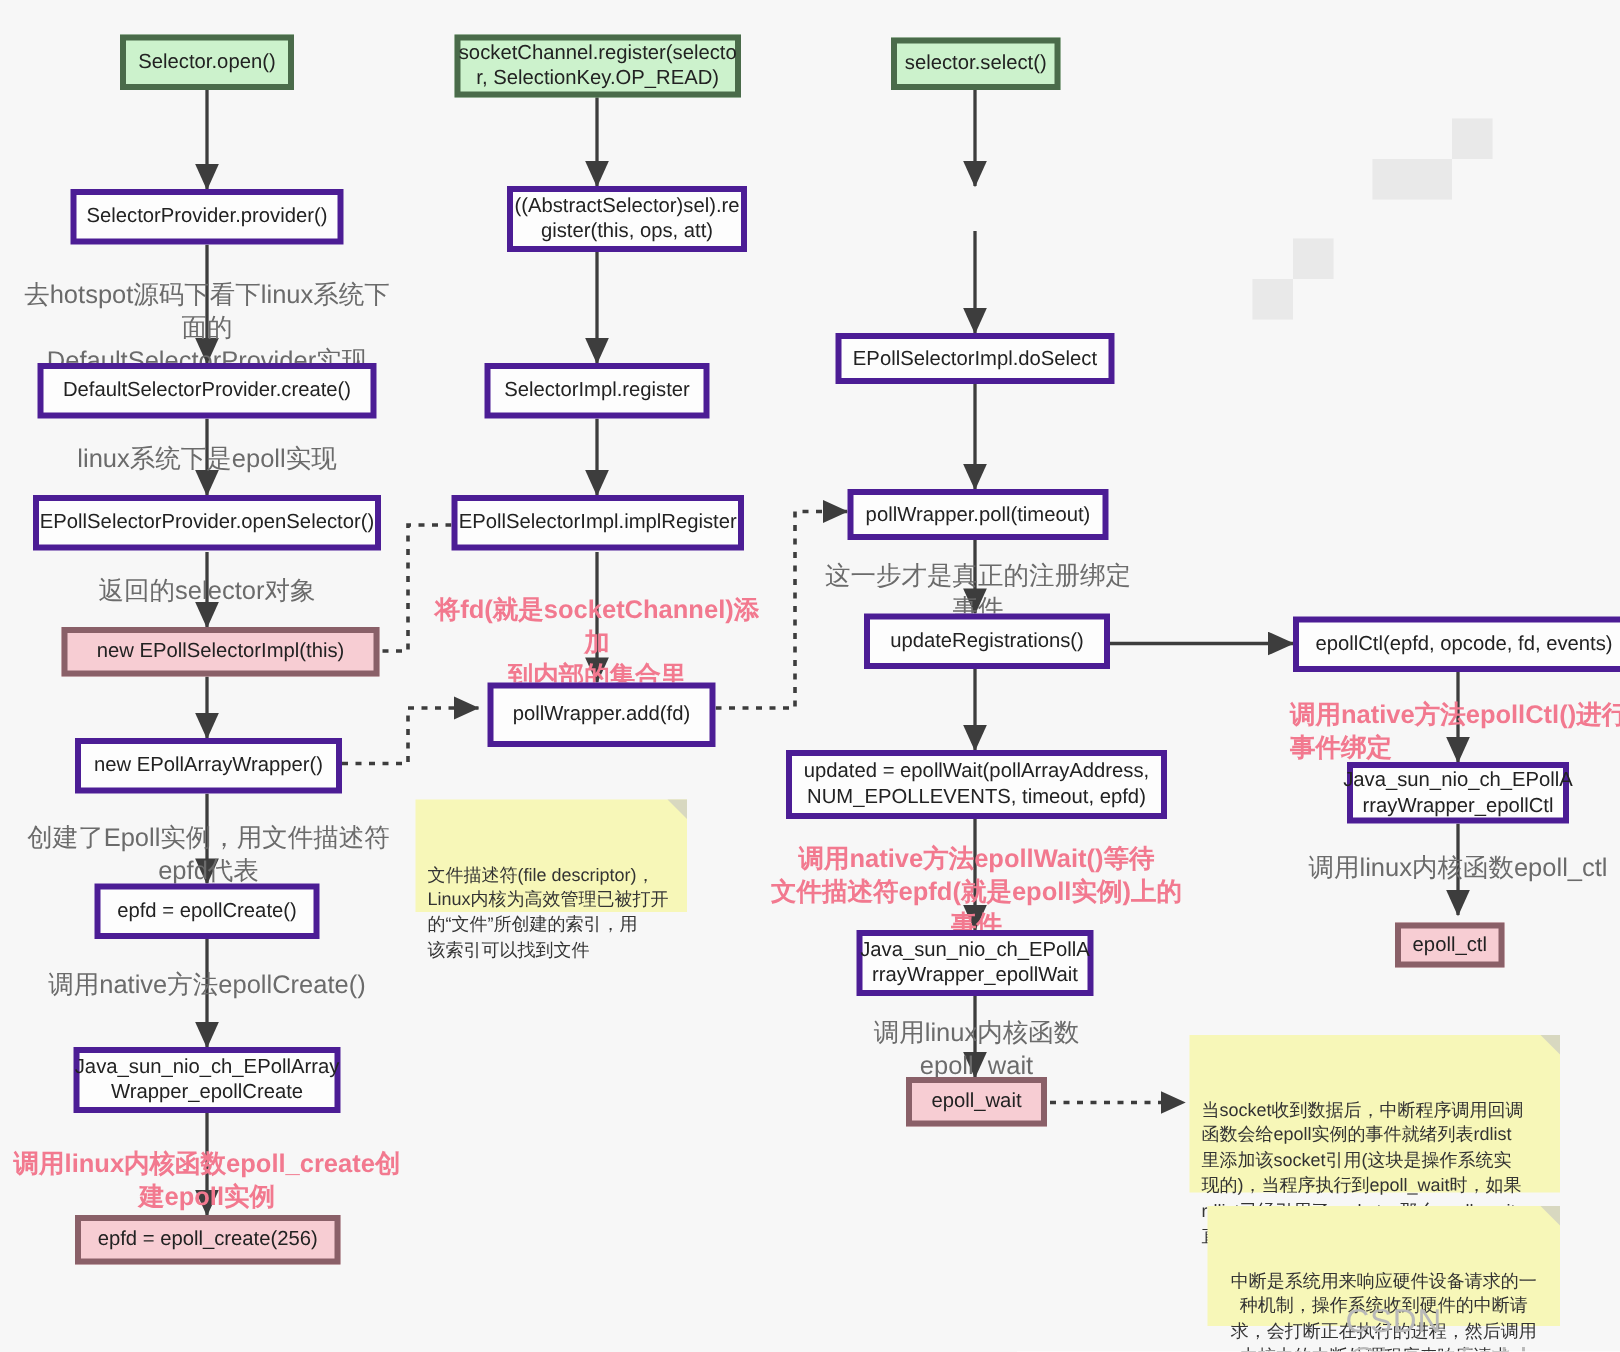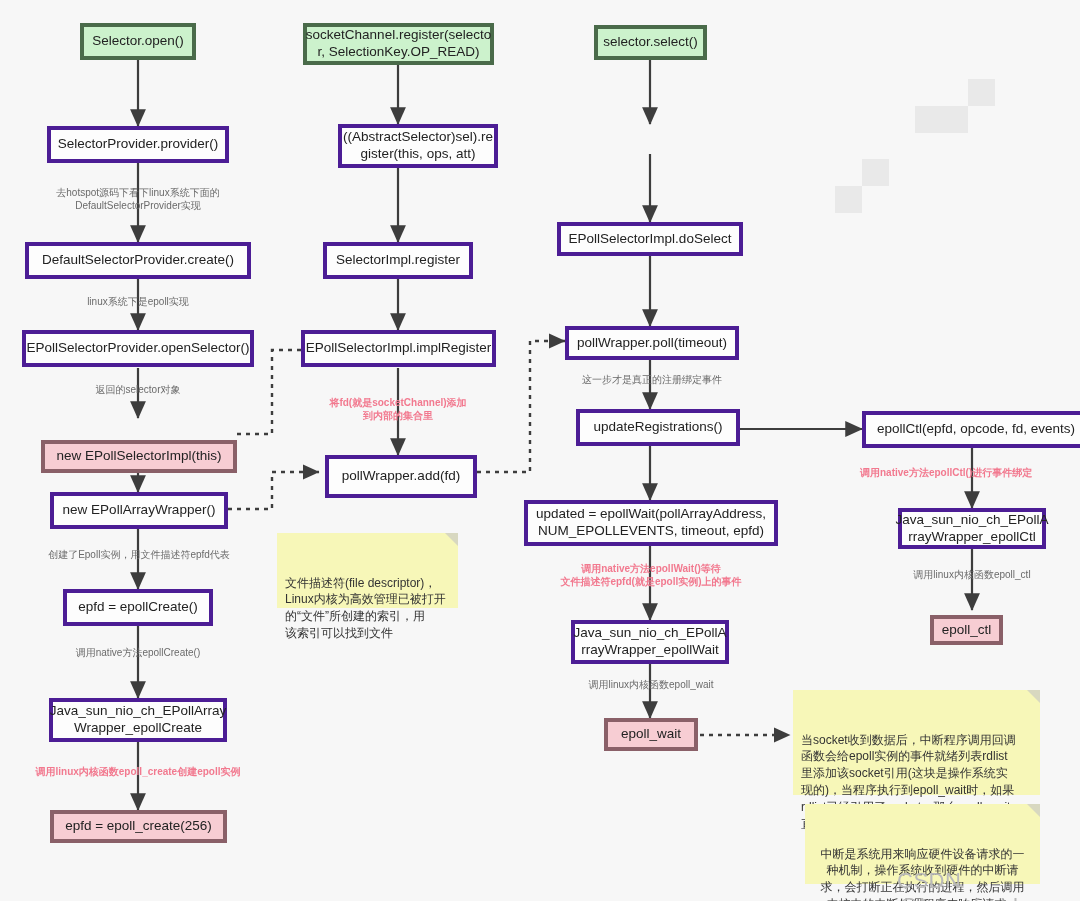--- a/index.html
+++ b/index.html
@@ -44,21 +44,21 @@
     border-color: #4a6b4a;
   }
   .node.pink {
     background: #f7cdd3;
     border-color: #8a6068;
   }
 
   
   .elabel {
     position: absolute;
-    font-size: 10px;
+    font-size: 17px;
     line-height: 1.3;
     color: #6b6b6b;
     text-align: center;
     white-space: pre-line;
     pointer-events: none;
   }
   .elabel.red { color: #f2798f; font-weight: 700; }
 
   
   .note {
@@ -168,21 +168,21 @@
 DefaultSelectorProvider实现</div>
 
   <div class="node" style="left:25px;top:242px;width:226px;height:37px;">DefaultSelectorProvider.create()</div>
 
   <div class="elabel" style="left:28px;top:295px;width:220px;">linux系统下是epoll实现</div>
 
   <div class="node" style="left:22px;top:330px;width:232px;height:37px;">EPollSelectorProvider.openSelector()</div>
 
   <div class="elabel" style="left:38px;top:383px;width:200px;">返回的selector对象</div>
 
-  <div class="node pink" style="left:41px;top:440px;width:196px;height:33px;">new EPollSelectorImpl(this)</div>
+  <div class="node pink" style="left:41px;top:418px;width:212px;height:33px;">new EPollSelectorImpl(this)</div>
 
   <div class="node" style="left:50px;top:492px;width:178px;height:37px;">new EPollArrayWrapper()</div>
 
   <div class="elabel" style="left:10px;top:548px;width:258px;">创建了Epoll实例，用文件描述符epfd代表</div>
 
   <div class="node" style="left:63px;top:589px;width:150px;height:37px;">epfd = epollCreate()</div>
 
   <div class="elabel" style="left:28px;top:646px;width:220px;">调用native方法epollCreate()</div>
 
   <div class="node" style="left:49px;top:698px;width:178px;height:44px;">Java_sun_nio_ch_EPollArray

